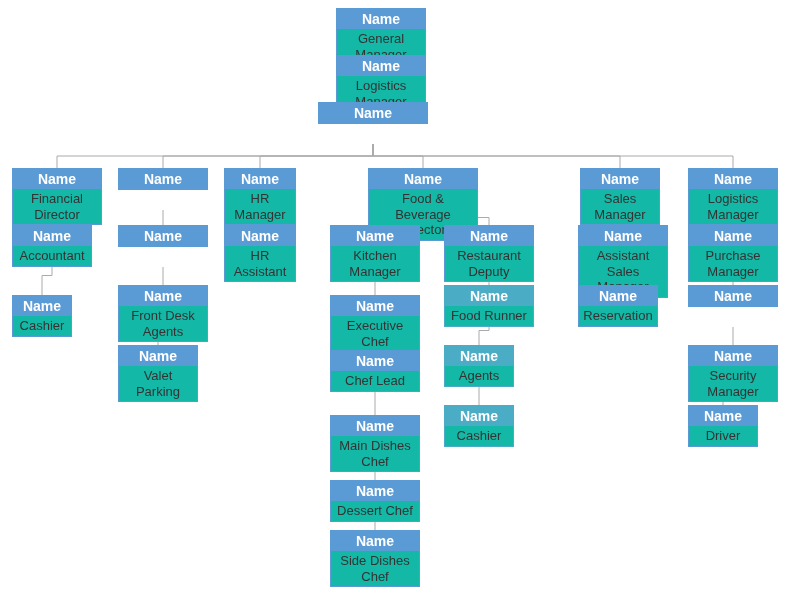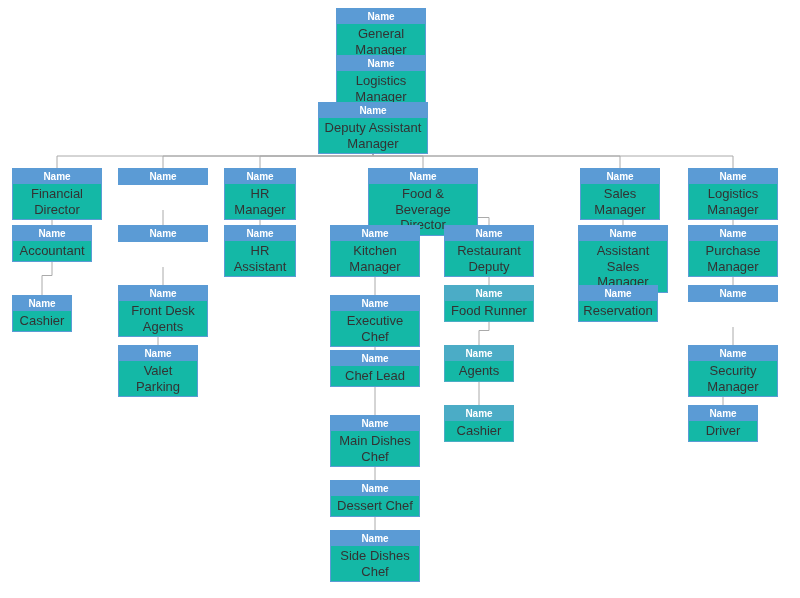--- a/index.html
+++ b/index.html
@@ -28,21 +28,21 @@
       border: 1px solid #5b9bd5;
       background: #fff;
       text-align: center;
       z-index: 1;
     }
     .node .name-bar {
       background: #5b9bd5;
       color: #fff;
       font-weight: bold;
       padding: 2px 4px;
-      font-size: 10px;
+      font-size: 14px;
       text-align: center;
     }
     .node .title-bar {
       background: #14b8a6;
       color: #333;
       padding: 2px 4px;
       font-size: 13px;
       line-height: 1.2;
     }
     .node.teal .name-bar {
@@ -62,21 +62,20 @@
 <div class="node" style="left: 336px; top: 8px; width: 90px;">
       <div class="name-bar">Name</div>
       <div class="title-bar">General Manager</div>
     </div>
     <div class="node" style="left: 336px; top: 55px; width: 90px;">
       <div class="name-bar">Name</div>
       <div class="title-bar">Logistics Manager</div>
     </div>
     <div class="node" style="left: 318px; top: 102px; width: 110px;">
       <div class="name-bar">Name</div>
-      <div class="title-bar">Deputy Assistant Manager</div>
     </div>
     <div class="node" style="left: 12px; top: 168px; width: 90px;">
       <div class="name-bar">Name</div>
       <div class="title-bar">Financial Director</div>
     </div>
     <div class="node" style="left: 118px; top: 168px; width: 90px;">
       <div class="name-bar">Name</div>
     </div>
     <div class="node" style="left: 224px; top: 168px; width: 72px;">
       <div class="name-bar">Name</div>

